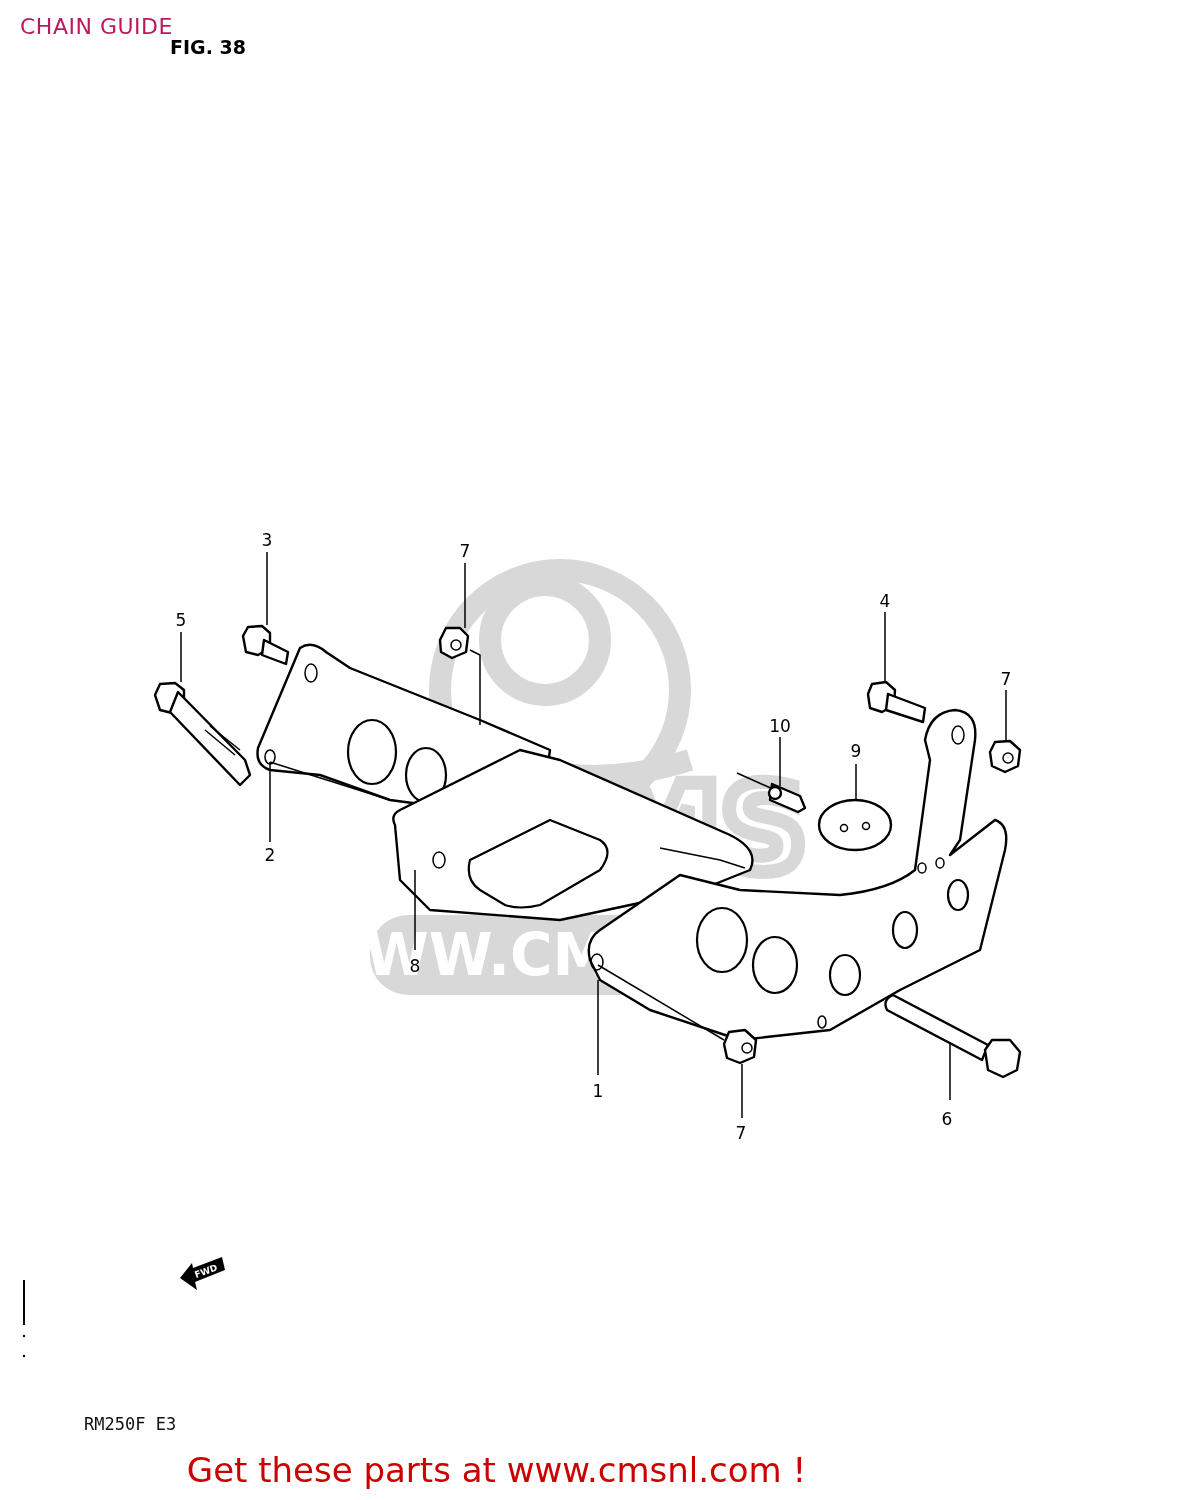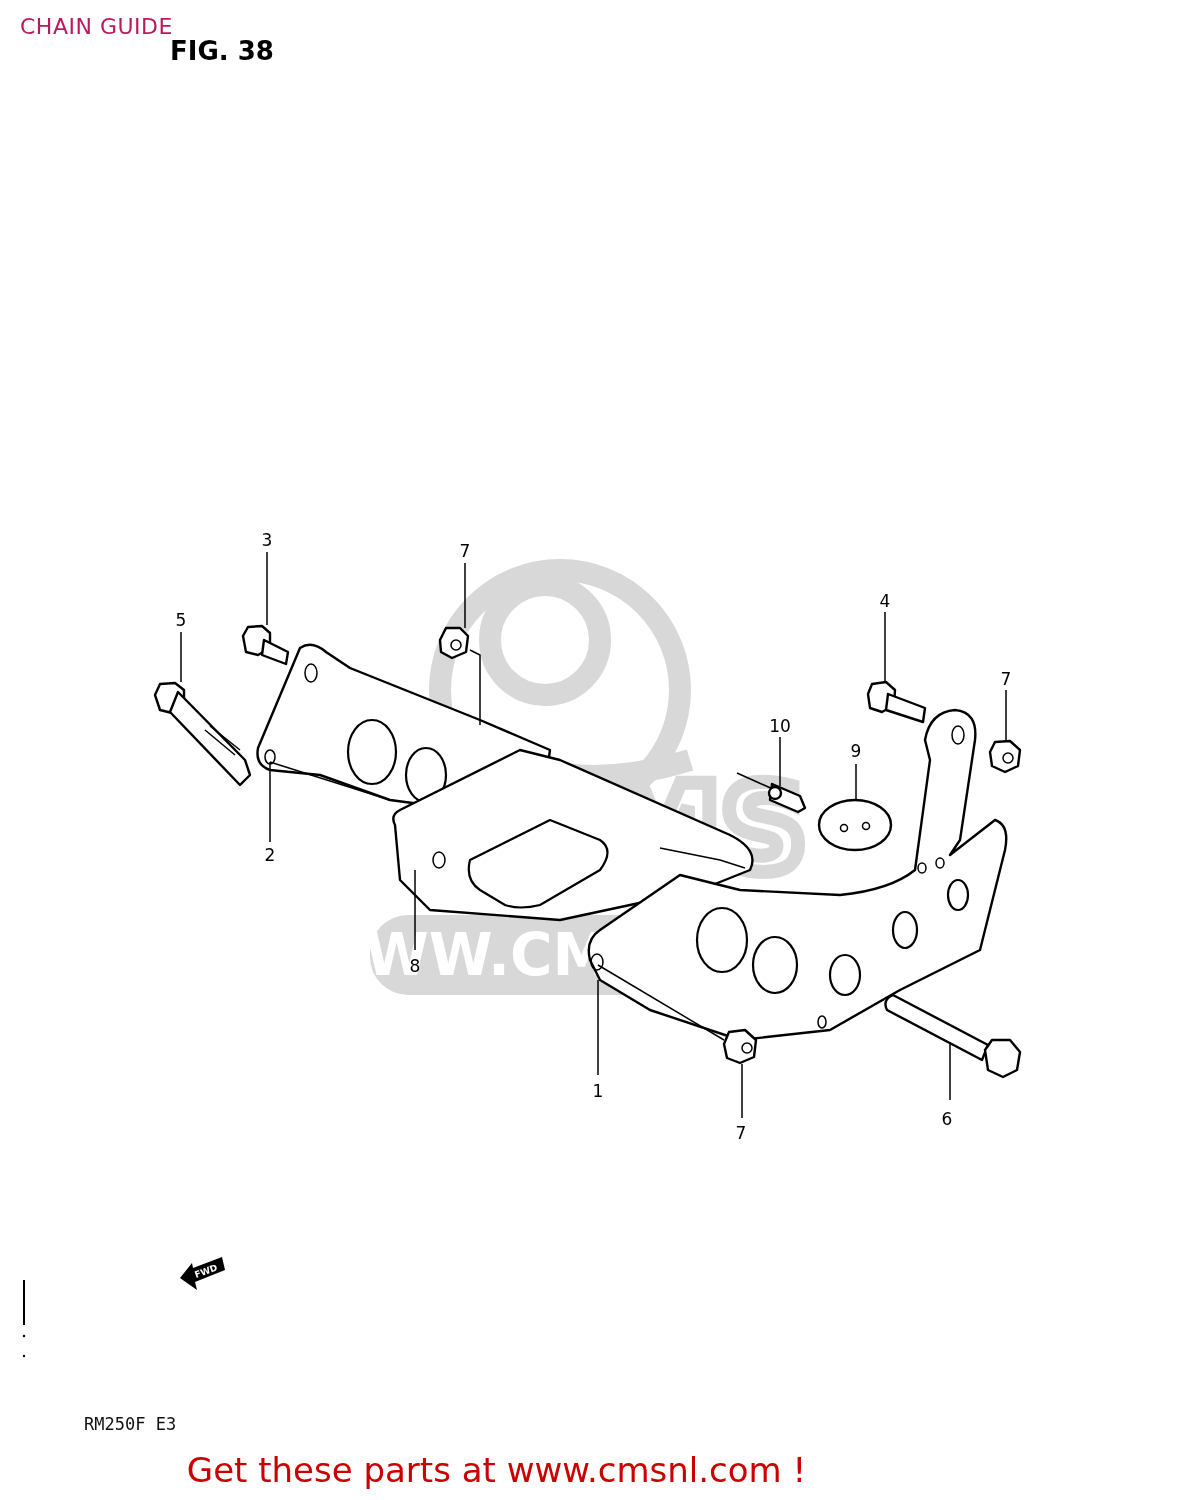--- a/index.html
+++ b/index.html
@@ -4,21 +4,21 @@
   <style>
     html, body { margin: 0; padding: 0; background: #ffffff; }
     body { width: 1179px; height: 1500px; position: relative; overflow: hidden; }
     .section-title {
       position: absolute; left: 20px; top: 14px;
       font-family: "DejaVu Sans", sans-serif; font-size: 22px; color: #be185d;
       letter-spacing: 0.5px;
     }
     .fig-label {
       position: absolute; left: 170px; top: 36px;
-      font-family: "DejaVu Sans", sans-serif; font-size: 26px; font-weight: bold; color: #000;
+      font-family: "DejaVu Sans", sans-serif; font-size: 19px; font-weight: bold; color: #000;
     }
     .model-label {
       position: absolute; left: 84px; top: 1414px;
       font-family: "DejaVu Sans Mono", monospace; font-size: 17px; font-weight: normal; color: #111;
     }
     .promo {
       position: absolute; left: 0; width: 993px; top: 1450px; text-align: center;
       font-family: "DejaVu Sans", sans-serif; font-size: 34px; color: #cc0000;
     }
     .promo a { color: #cc0000; text-decoration: none; }

